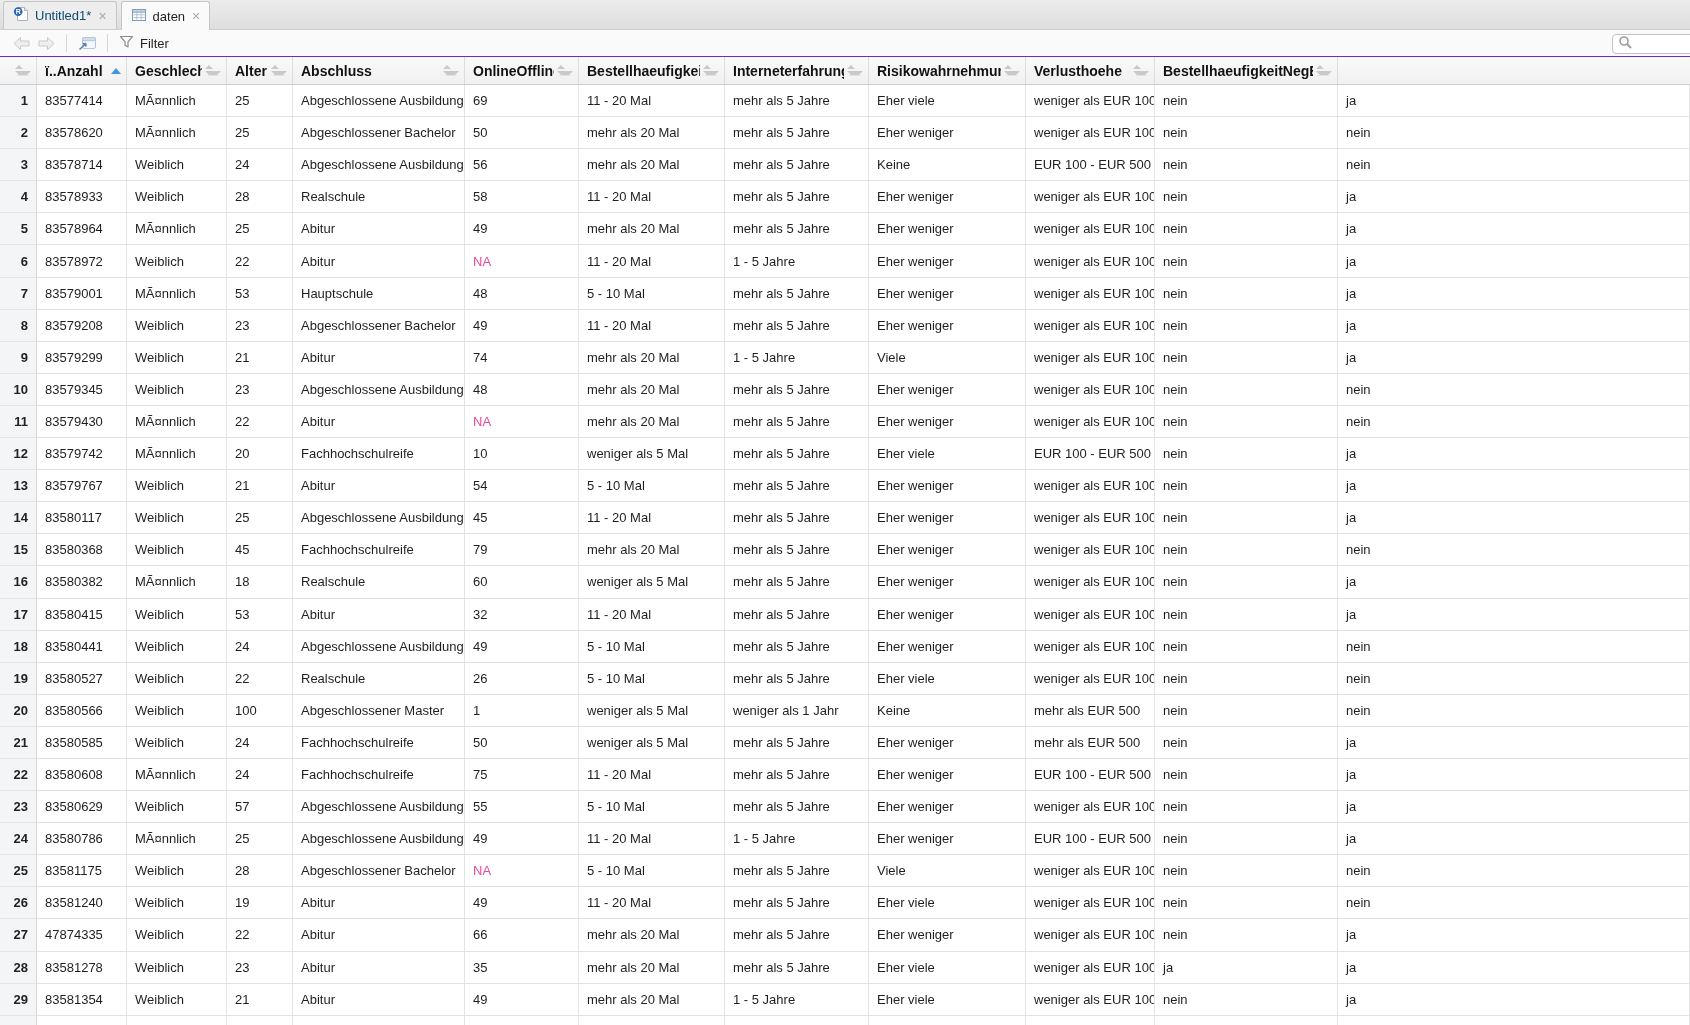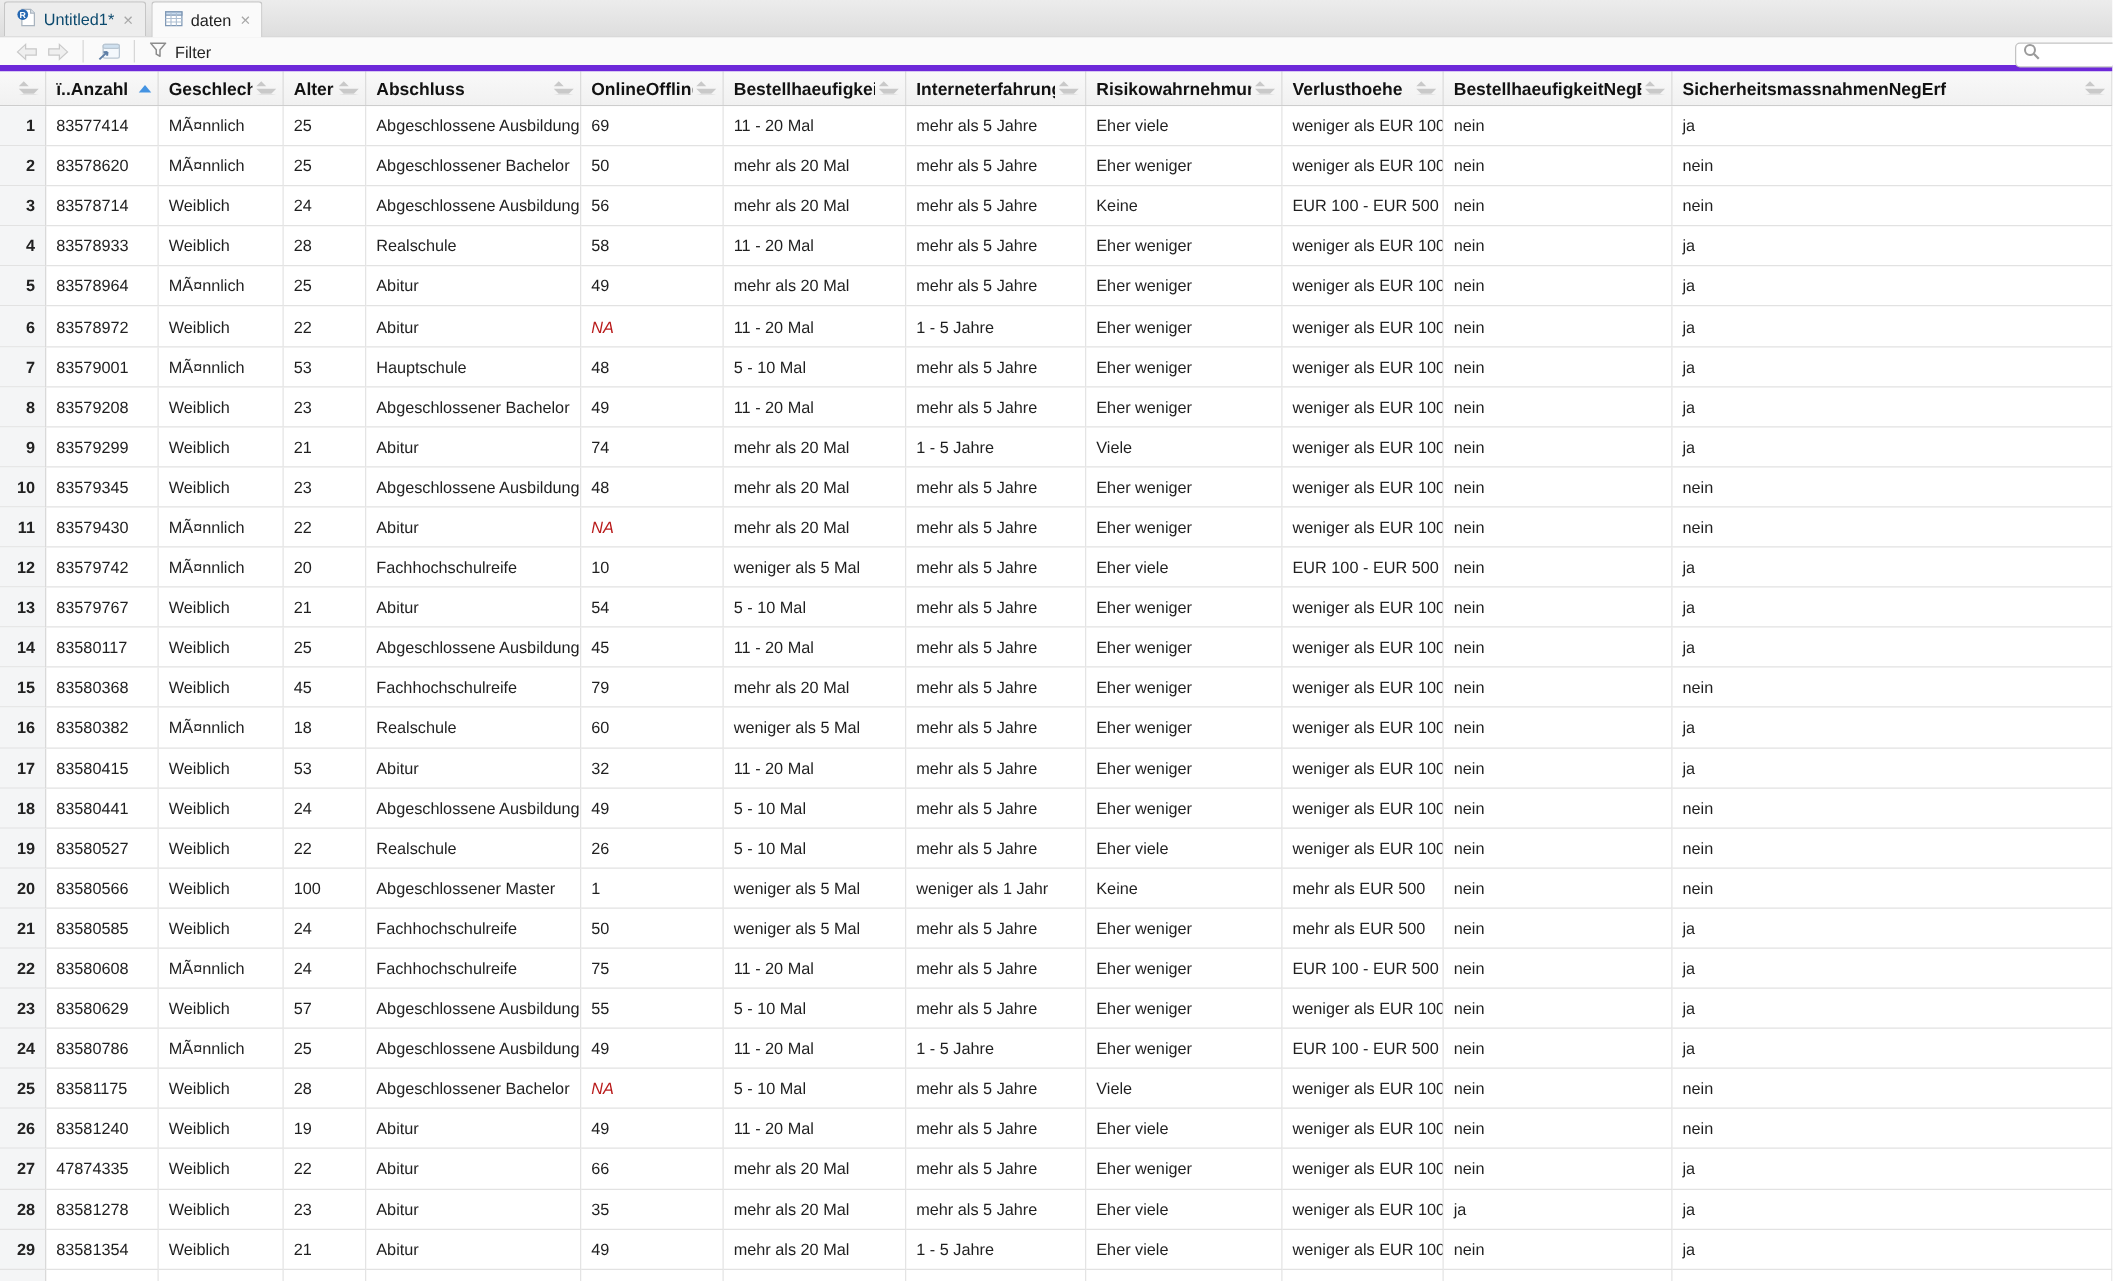--- a/index.html
+++ b/index.html
@@ -13,21 +13,21 @@
     border:1px solid #c6c6c6; border-bottom:none; border-radius:3px 3px 0 0;
     font-size:13px; margin-right:4px; }
   .tab.inactive { background:#ededed; }
   .tab.active { background:#fafafa; margin-bottom:-1px; height:29px;justify-content:flex-end; }
   .tab-label-red { color:#0c4a6e; }
   .tab-label-dark { color:#1f1f1f; }
   .tab-close { color:#a8a8a8; font-size:14px; line-height:1; padding:0 1px; cursor:default; }
 
   
   .toolbar { position:relative; height:27px; background:#fafafa;
-    border-bottom:5px solid #6d28d9; display:flex; align-items:center; padding-left:9px; }
+    border-bottom:1px solid #6d28d9; display:flex; align-items:center; padding-left:9px; }
   .tb-btn { display:flex; align-items:center; justify-content:center; height:22px; padding:0 3px; }
   .tb-sep { width:1px; height:18px; background:#d7d7d7; margin:0 7px; }
   .filter-btn { display:flex; align-items:center; gap:6px; font-size:13px; color:#242424; padding:0 4px; }
   .searchbox { position:absolute; left:1612px; top:4px; width:110px; height:20px;
     background:#fff; border:1px solid #c3c3c3; border-radius:4px;
     display:flex; align-items:center; padding-left:5px; gap:4px; }
   .searchbox input { border:none; outline:none; width:70px; font-size:12px; background:transparent; }
 
   
   .grid { width:1690px; }
@@ -44,21 +44,21 @@
   .sort.asc { gap:0; }
   .sort.asc .tu { border-left:5px solid transparent; border-right:5px solid transparent;
     border-bottom:6px solid #4493e2; }
 
   .tr { display:flex; height:32.1px; background:#fff; }
   .td { border-right:1px solid #e4e4e4; border-bottom:1px solid #e2e2e2;
     display:flex; align-items:center; padding-left:8px; font-size:13px; color:#1f1f1f;
     white-space:nowrap; overflow:hidden; }
   .td.rownum { background:#f4f5f6; border-right:1px solid #d9d9d9;
     justify-content:flex-end; padding:0 8px 0 0; font-weight:bold; color:#222; }
-  .td.na { color:#b91c1c; font-style:italic; }
+  .td.na { color:#ec4899; }
 
   .c0{width:37px}.c1{width:90px}.c2{width:100px}.c3{width:66px}.c4{width:172px}
   .c5{width:114px}.c6{width:146px}.c7{width:144px}.c8{width:157px}.c9{width:129px}
   .c10{width:183px}.c11{width:352px}
 </style>
 </head>
 <body>
 
 <div>
 
@@ -198,27 +198,20 @@
             <i class="td"></i>
           </span>
         </div>
         <div class="th c10">
           <span class="th-label">BestellhaeufigkeitNegErf</span>
           <span class="sort">
             <i class="tu"></i>
             <i class="td"></i>
           </span>
         </div>
-        <div class="th c11">
-          <span class="th-label">SicherheitsmassnahmenNegErf</span>
-          <span class="sort">
-            <i class="tu"></i>
-            <i class="td"></i>
-          </span>
-        </div>
       </div>
     <div class="tbody">
         <div class="tr">
           <div class="td rownum c0">1</div>
           <div class="td c1">83577414</div>
           <div class="td c2">MÃ¤nnlich</div>
           <div class="td c3">25</div>
           <div class="td c4">Abgeschlossene Ausbildung</div>
           <div class="td c5">69</div>
           <div class="td c6">11 - 20 Mal</div>

